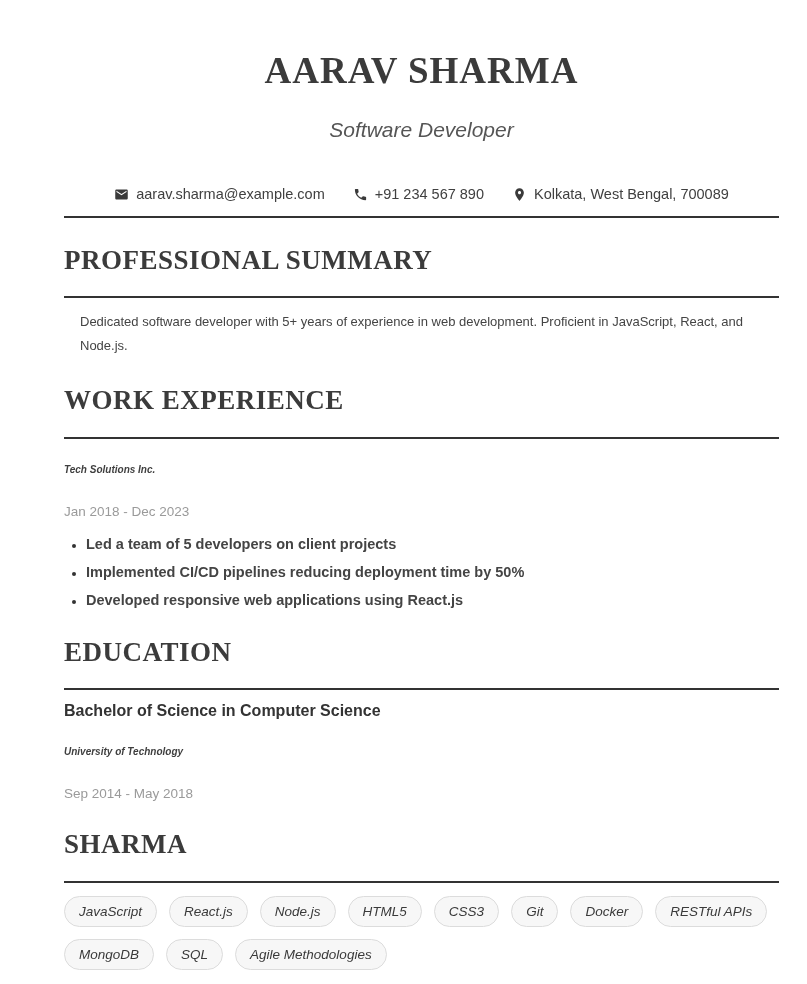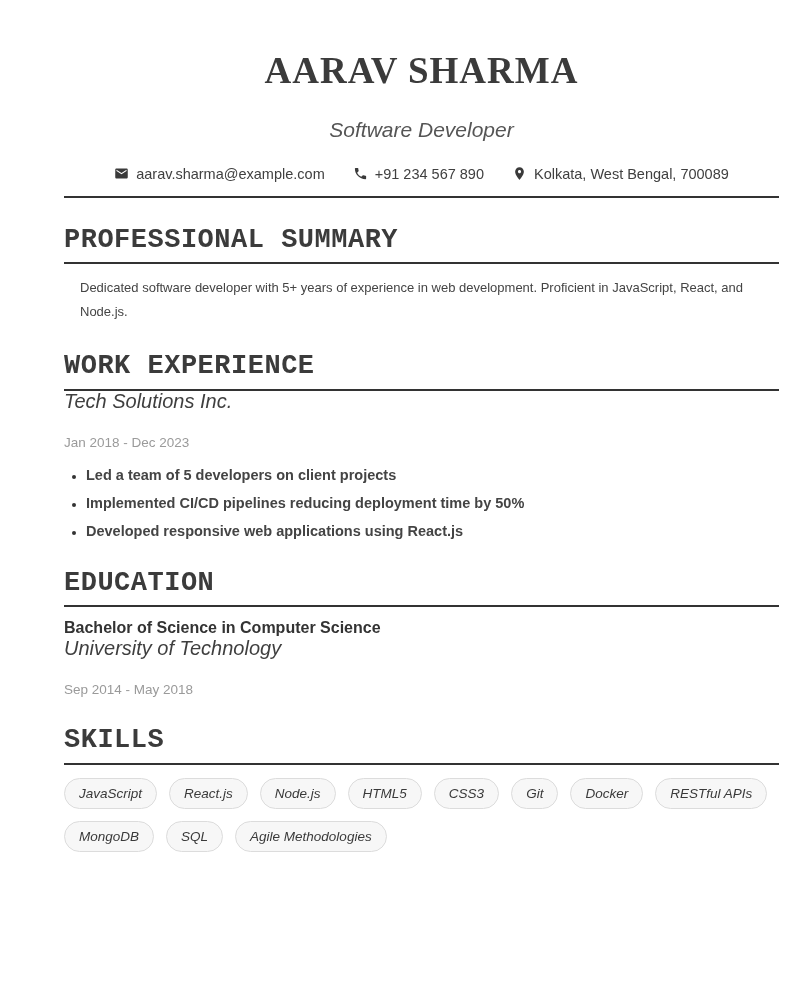--- a/index.html
+++ b/index.html
@@ -40,53 +40,53 @@
     font-style:italic;
     font-size:21px;
     color:#555555;
   }
   .contacts{
     margin-top:24px;
     display:flex;justify-content:center;align-items:center;
     gap:28px;
     font-size:14.5px;color:#404040;
   }
-  .contact{display:inline-flex;align-items:flex-start;gap:7px;white-space:nowrap;}
+  .contact{display:inline-flex;align-items:flex-end;gap:7px;white-space:nowrap;margin-top:20px;}
   .cicon{display:inline-flex;width:15px;height:15px;color:#3a3a3a;}
   .cicon svg{width:15px;height:15px;display:block;}
 
   
   h2.section-heading{
     margin:26px 0 0 0;
-    font-family:Liberation Mono, monospace;
+    font-family:Liberation Serif, serif;
     font-weight:700;
     font-size:27px;
     line-height:1.2;
     letter-spacing:0.5px;
     color:var(--ink);
     border-bottom:2px solid var(--rule);
-    padding-bottom:6px;
+    padding-bottom:20px;
   }
   .summary-text{
     margin:12px 0 0 16px;
     font-size:13px;
     line-height:24px;
     color:var(--body);
   }
   .entry-title{
     margin:11px 0 0 0;
     font-size:16px;
     font-weight:700;
     color:#333333;
     line-height:20px;
   }
   .entry-org{
-    margin-top:1px;
-    font-size:20px;
-    font-weight:400;
+    margin-top:22px;
+    font-size:10px;
+    font-weight:700;
     font-style:italic;
     color:#3f3f3f;
     line-height:18px;
   }
   .entry-dates{
     margin-top:24px;
     font-size:13.5px;
     color:var(--muted);
     line-height:17px;
   }
@@ -185,21 +185,21 @@
   <section>
     <h2 class="section-heading">EDUCATION</h2>
     <div>
       <h3 class="entry-title">Bachelor of Science in Computer Science</h3>
       <div class="entry-org">University of Technology</div>
       <div class="entry-dates">Sep 2014 - May 2018</div>
     </div>
   </section>
 
   <section>
-    <h2 class="section-heading">SKILLS</h2>
+    <h2 class="section-heading">SHARMA</h2>
     <div class="skills">
 
         <span class="pill">JavaScript</span>
 
         <span class="pill">React.js</span>
 
         <span class="pill">Node.js</span>
 
         <span class="pill">HTML5</span>
 

